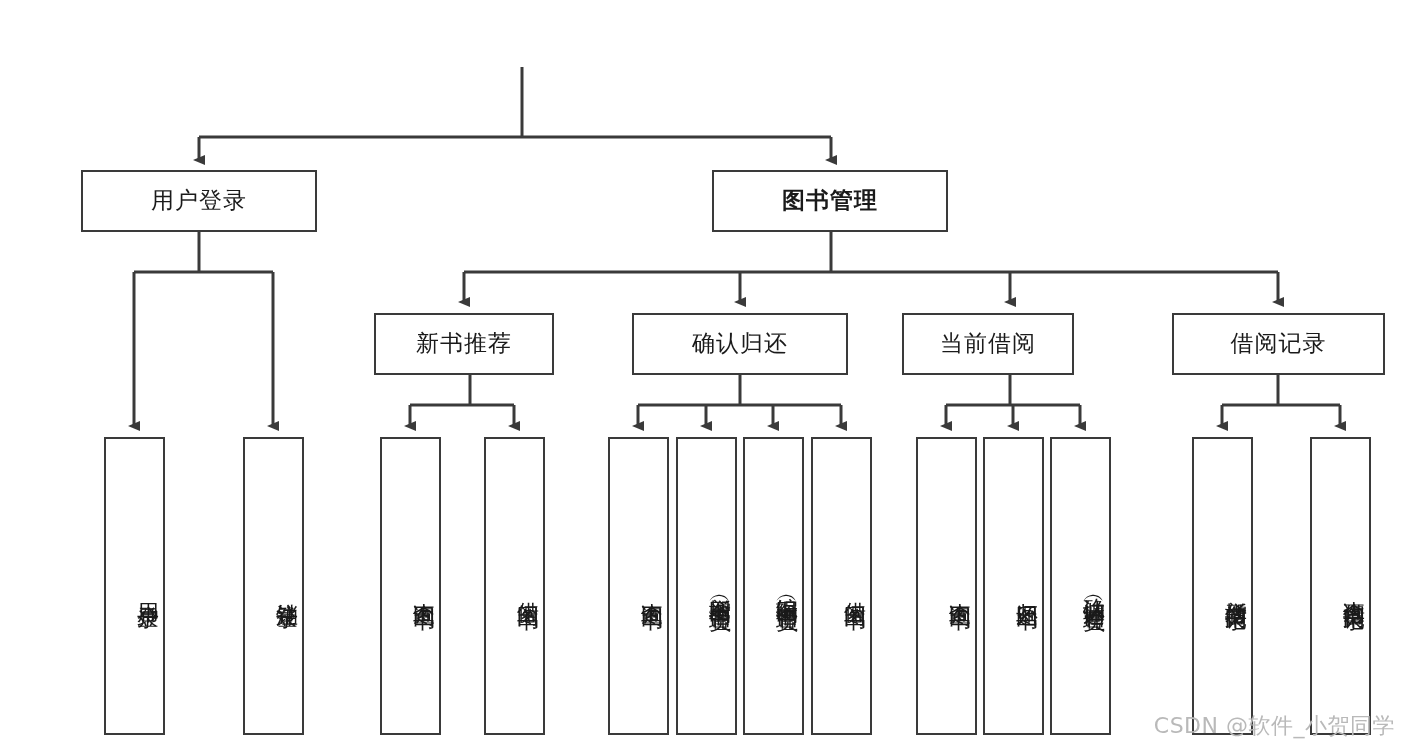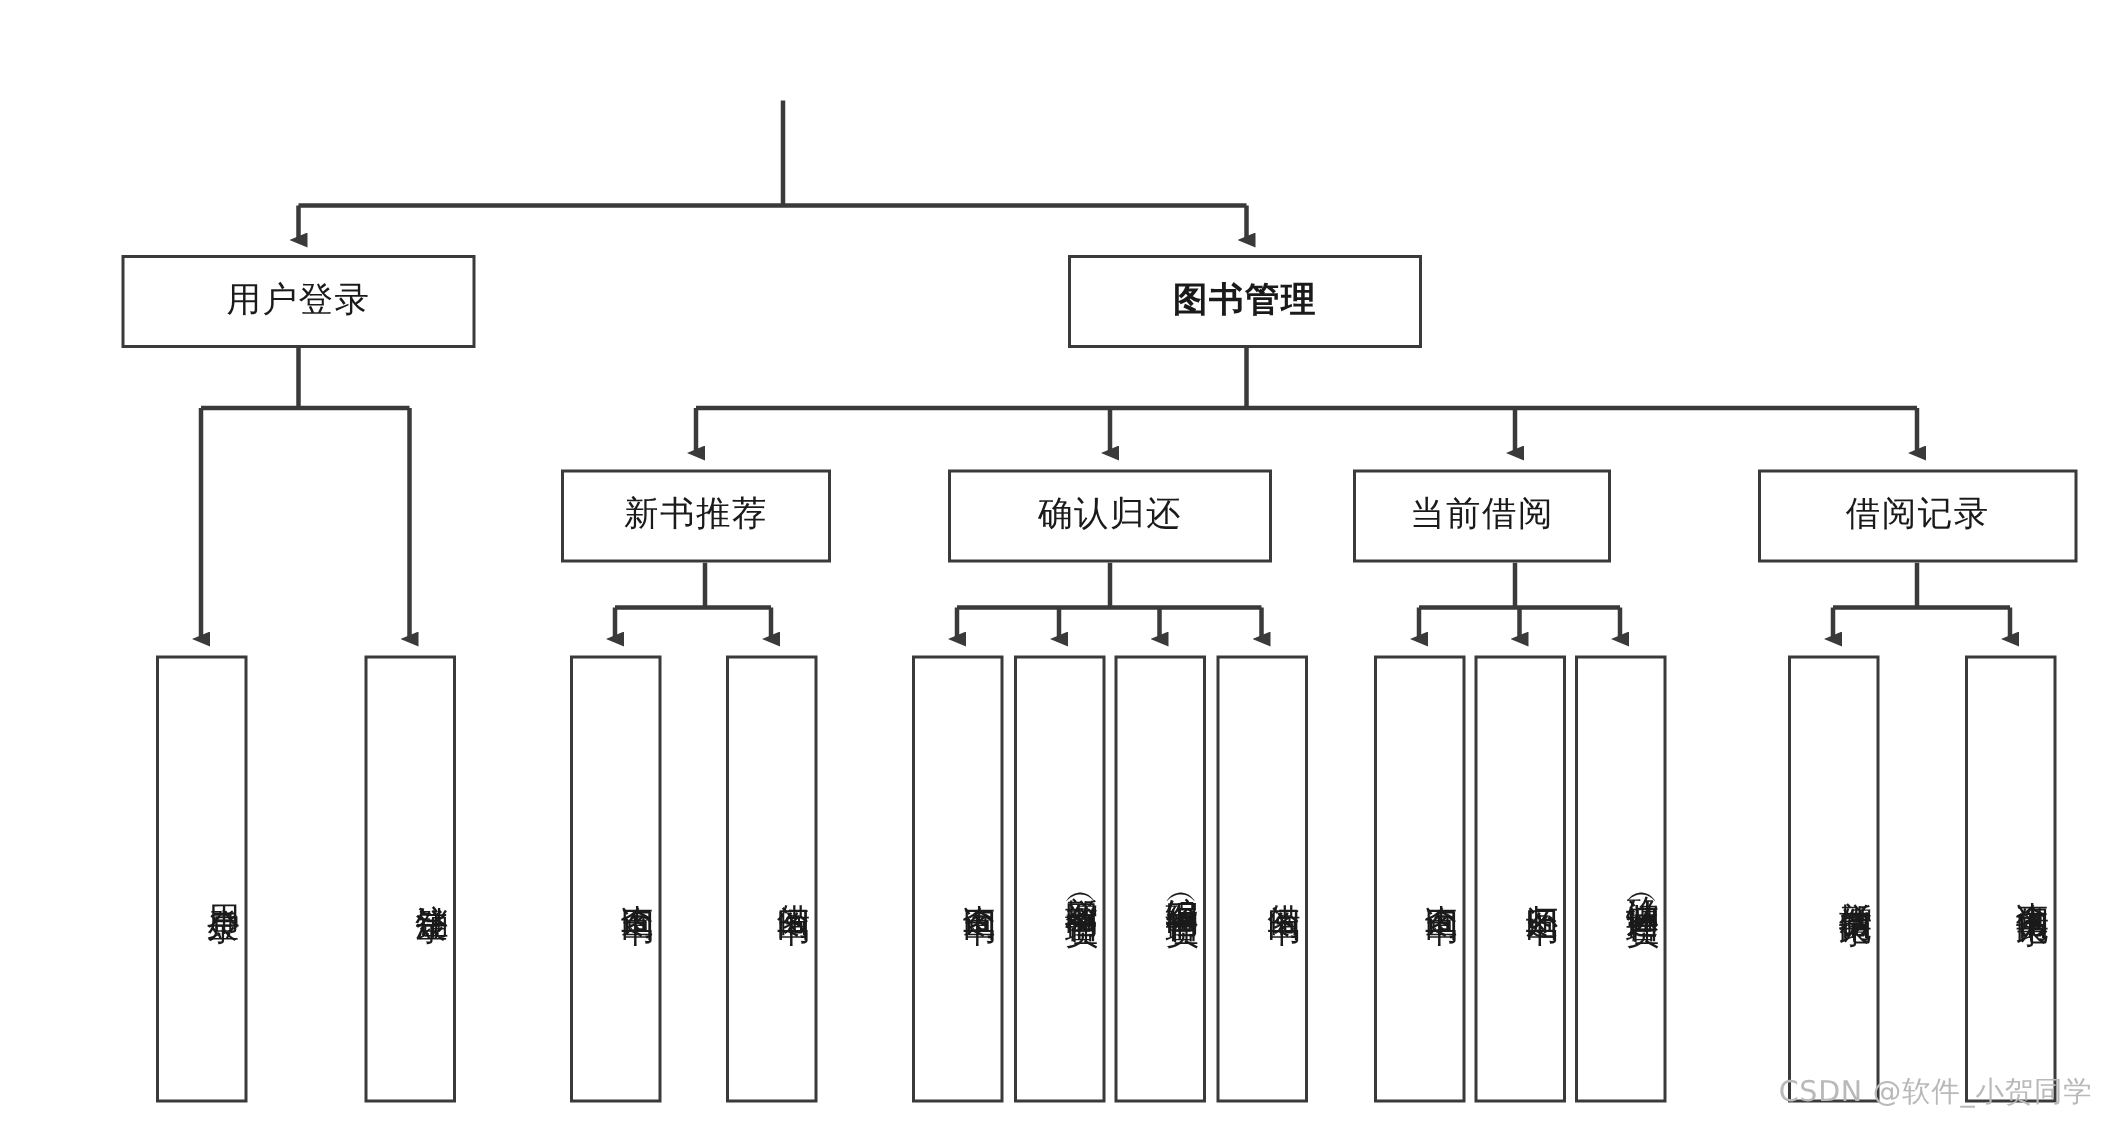--- a/index.html
+++ b/index.html
@@ -52,21 +52,21 @@
     left: 0;
     top: 0;
     width: 1405px;
     height: 747px;
     pointer-events: none;
   }
   .watermark {
     position: absolute;
     right: 10px;
     bottom: 6px;
-    font-size: 19px;
+    font-size: 22px;
     color: #b9b9b9;
     letter-spacing: 0.5px;
     white-space: nowrap;
   }
 </style>
 </head>
 <body>
 
 <div id="canvas">
 

